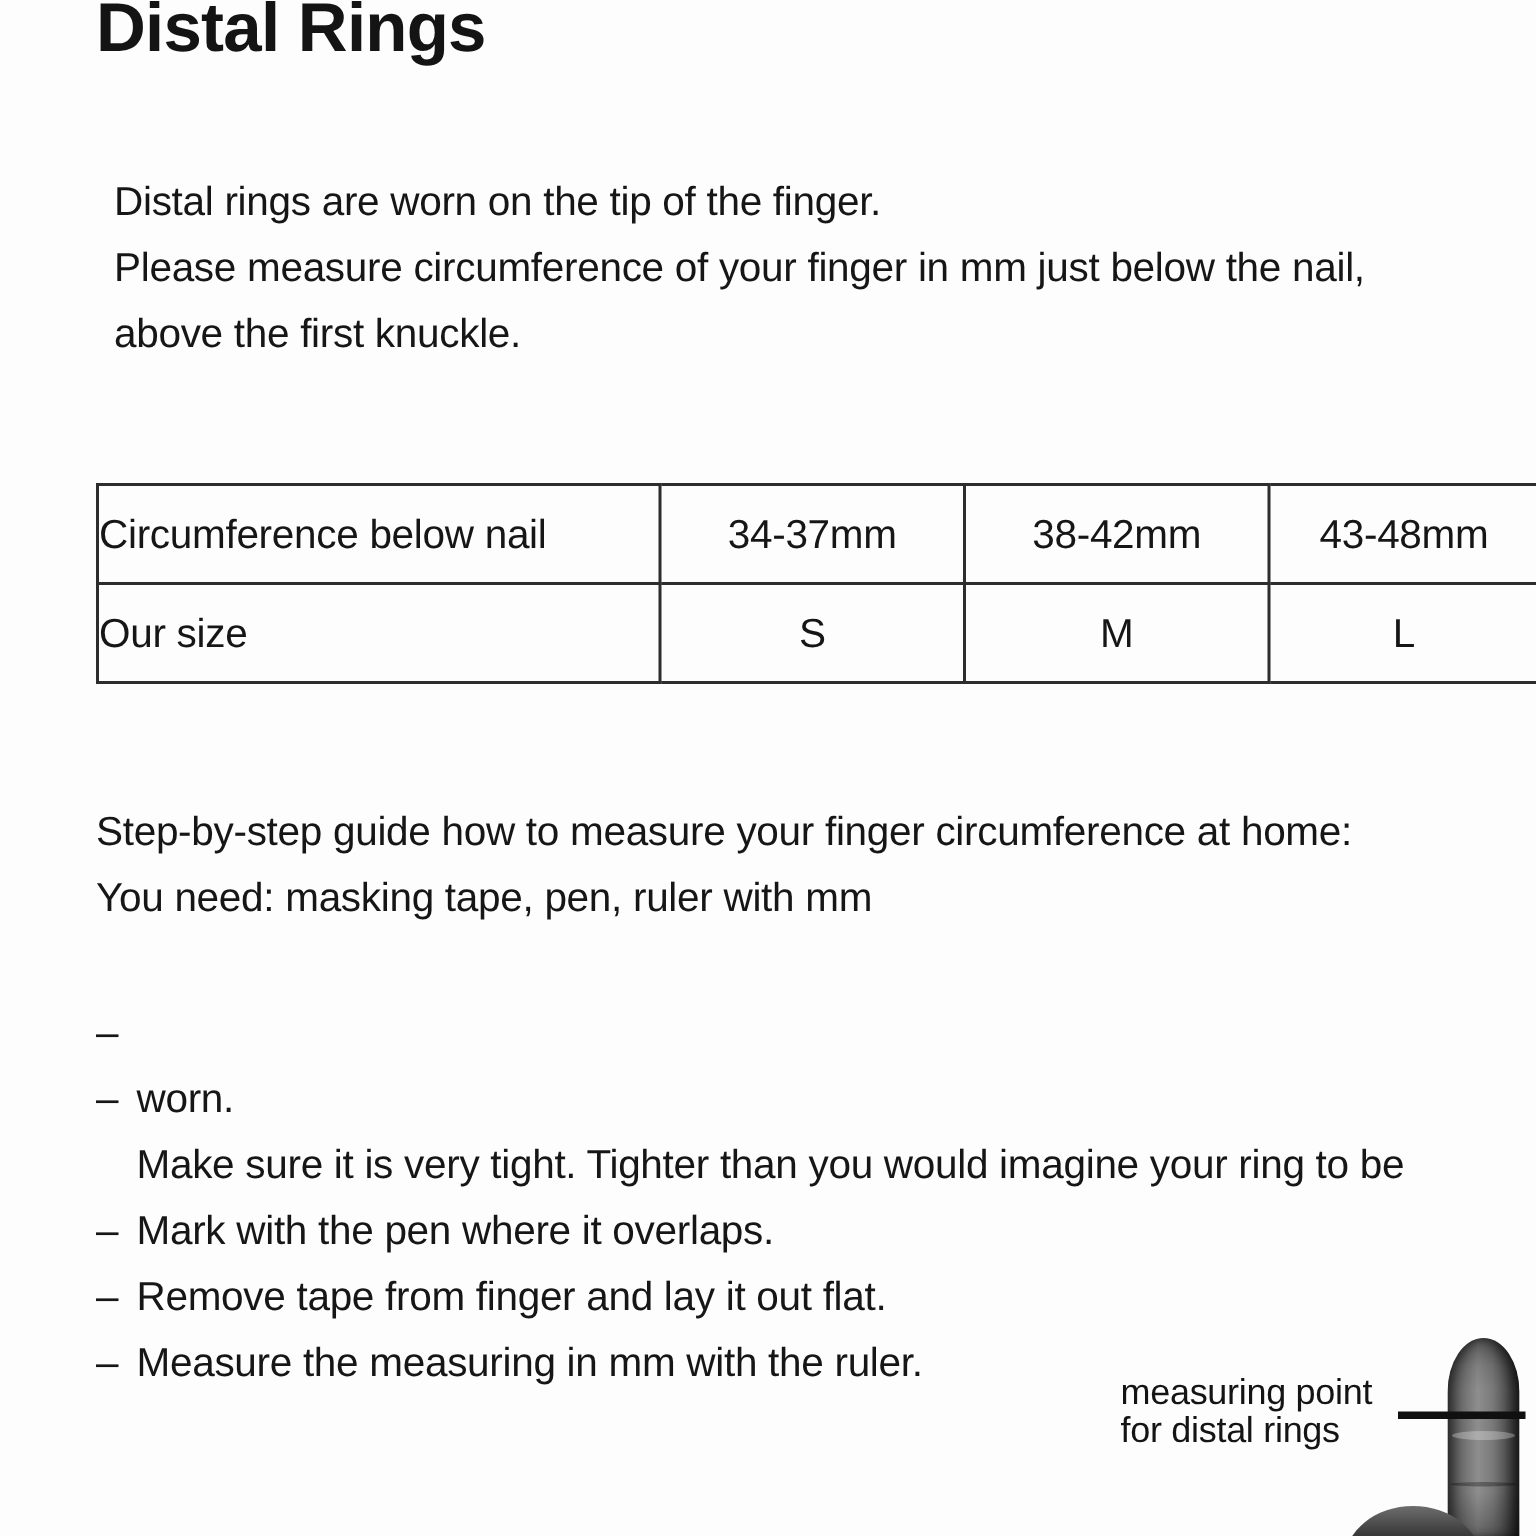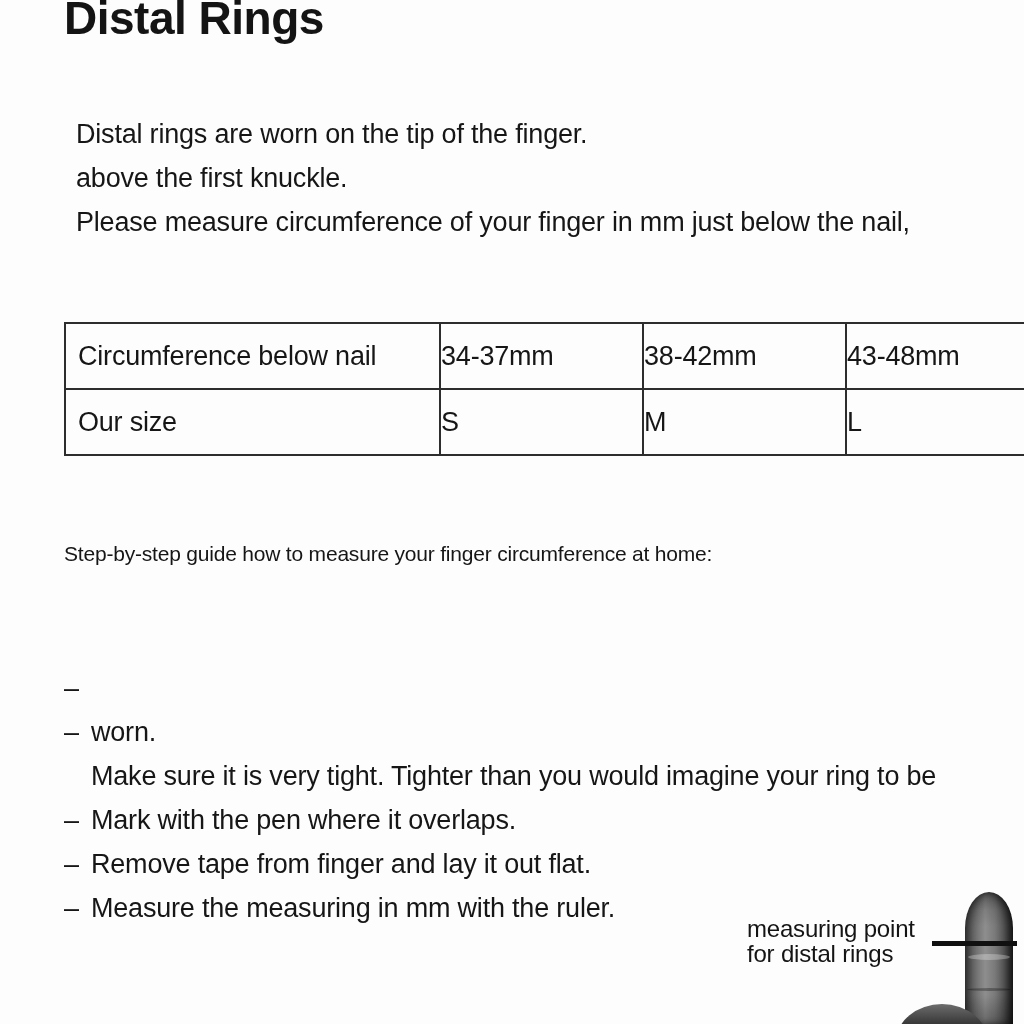--- a/index.html
+++ b/index.html
@@ -44,38 +44,37 @@
     top: 322px;
     width: 961px;
     border-collapse: collapse;
     table-layout: fixed;
     font-size: 27px;
     letter-spacing: -0.2px;
   }
   table.size-table td {
     border: 2px solid #2d2d2d;
     height: 64px;
-    text-align: left;
+    text-align: center;
     vertical-align: middle;
     padding: 0;
     color: #161616;
   }
   table.size-table td.lbl {
     text-align: left;
-    padding-left: 12px;
   }
   col.c1 { width: 375px; }
   col.c2 { width: 203px; }
   col.c3 { width: 203px; }
   col.c4 { width: 180px; }
   .guide-head {
     position: absolute;
     left: 30px;
     top: 532px;
-    font-size: 21px;
+    font-size: 27px;
     line-height: 44px;
     letter-spacing: -0.2px;
   }
   .steps {
     position: absolute;
     left: 30px;
     top: 666px;
     width: 962px;
     font-size: 27px;
     line-height: 44px;
@@ -155,22 +154,22 @@
 </style>
 </head>
 <body>
 
 <div class="page">
 
   <h1 class="page-title">Distal Rings</h1>
 
   <div class="intro">
     <div>Distal rings are worn on the tip of the finger.</div>
+    <div>Please measure circumference of your finger in mm just below the nail,</div>
     <div>above the first knuckle.</div>
-    <div>Please measure circumference of your finger in mm just below the nail,</div>
   </div>
 
   <table class="size-table">
     <colgroup>
       <col class="c1">
         <col class="c2">
         <col class="c3">
         <col class="c4">
     </colgroup>
     <tbody>
@@ -184,20 +183,21 @@
         <td class="lbl">Our size</td>
         <td>S</td>
         <td>M</td>
         <td>L</td>
       </tr>
     </tbody>
   </table>
 
   <div class="guide-head">
     <div>Step-by-step guide how to measure your finger circumference at home:</div>
+    <div>You need: masking tape, pen, ruler with mm</div>
   </div>
 
   <div class="steps">
     <div class="step">
       <span class="dash">–</span>
       <span class="txt">
       </span>
     </div>
     <div class="step">
       <span class="dash">–</span>

